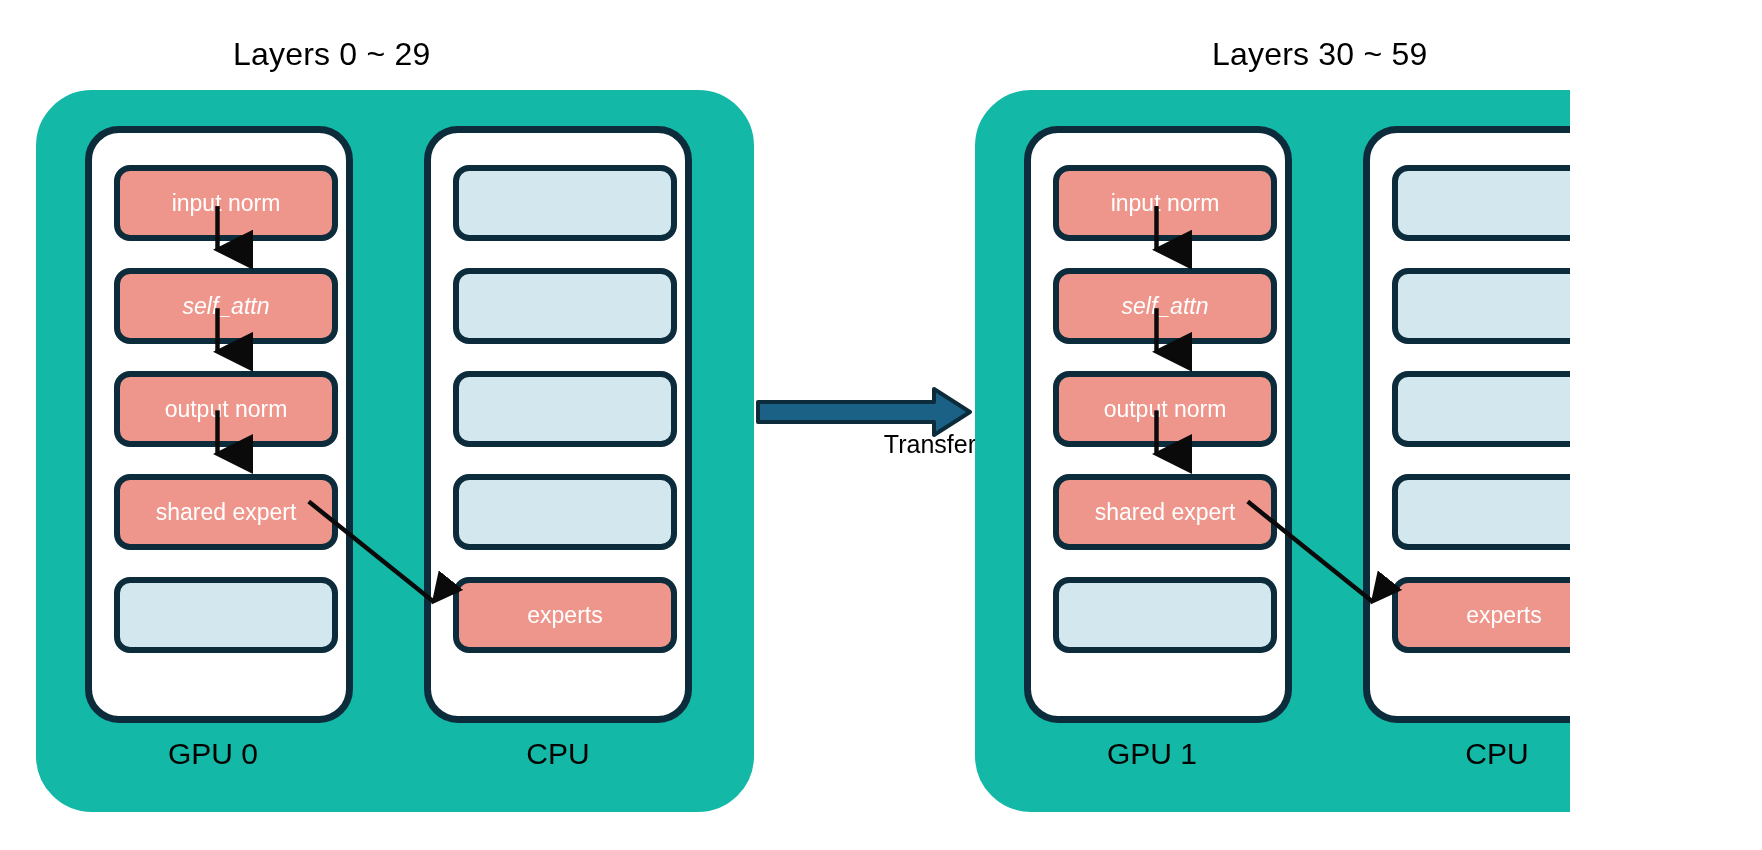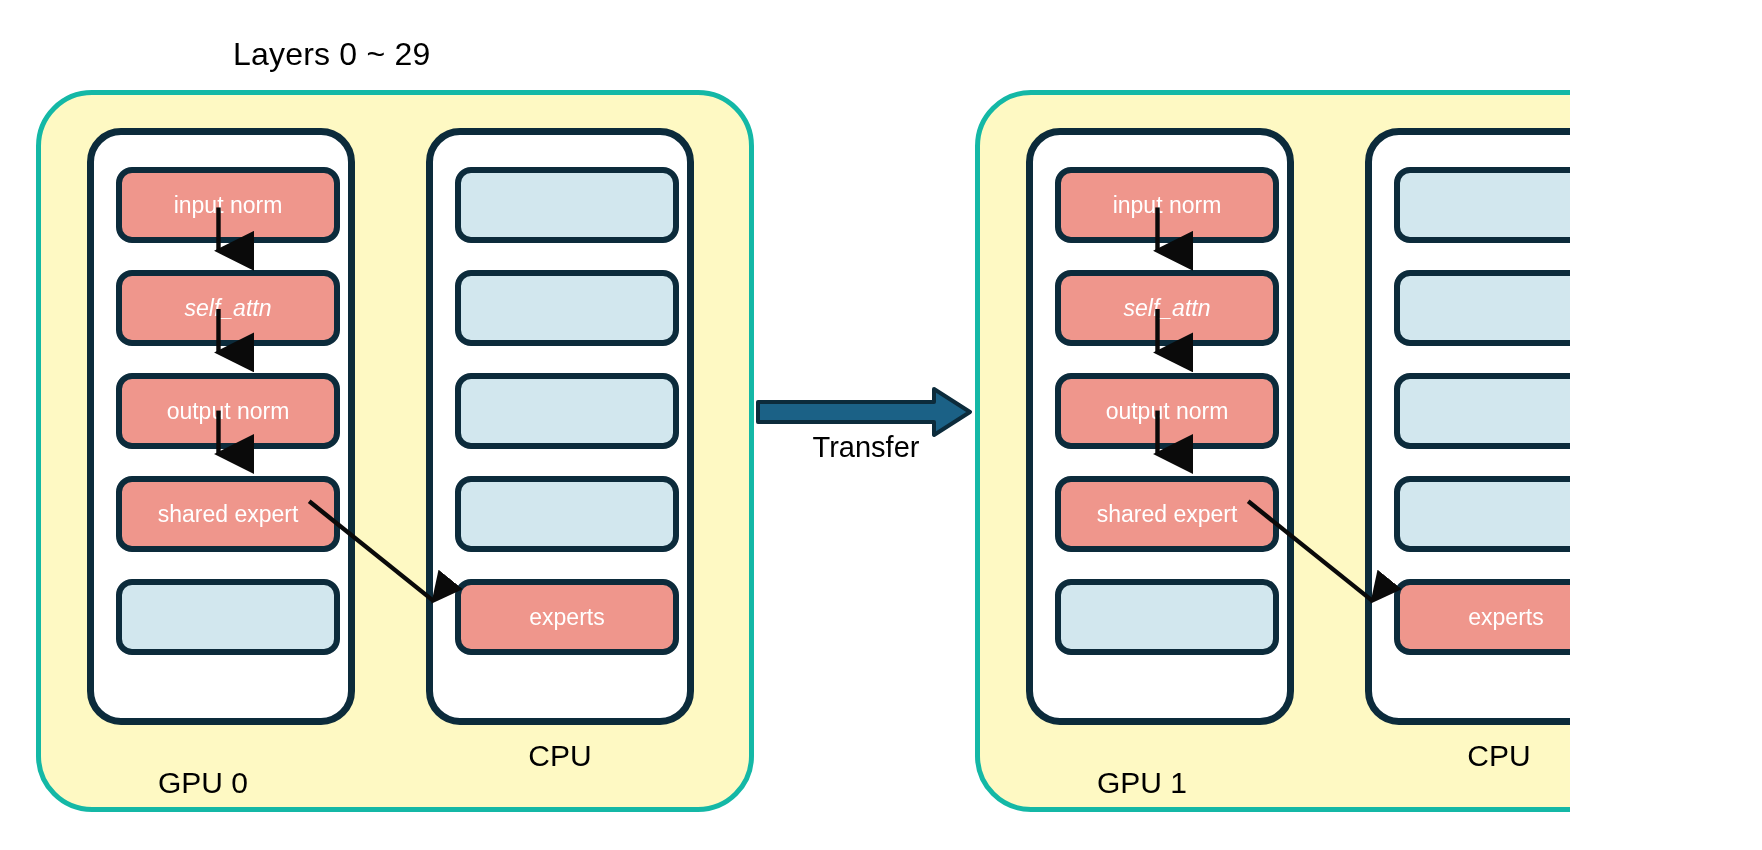--- a/index.html
+++ b/index.html
@@ -30,23 +30,23 @@
     white-space: nowrap;
     letter-spacing: 0.2px;
   }
   #title-left  { left: 233px; top: 36px; }
   #title-right { left: 1212px; top: 36px; }
 
   
   .device-panel {
     position: absolute;
     box-sizing: border-box;
-    border: 5px solid #14b8a6;
+    border: 3px solid #14b8a6;
     border-radius: 56px;
-    background: #fef9c3;
+    background: #14b8a6;
   }
   #panel-left  { left: 36px;  top: 90px; width: 718px; height: 722px; }
   #panel-right { left: 975px; top: 90px; width: 718px; height: 722px; }
 
   
   .mem-column {
     position: absolute;
     box-sizing: border-box;
     border: 7px solid #0C2B3B;
     border-radius: 34px;
@@ -84,21 +84,21 @@
   
   .device-label {
     position: absolute;
     font-size: 30px;
     color: #000000;
     text-align: center;
     white-space: nowrap;
     top: 644px;
     width: 268px;
   }
-  .device-label.gpu { left: 28px; margin-top: 27px; }
+  .device-label.gpu { left: 40px; }
   .device-label.cpu { left: 385px; }
 
   
   .arrow-layer {
     position: absolute;
     left: 0; top: 0;
     width: 100%;
     height: 100%;
     pointer-events: none;
     overflow: visible;
@@ -117,22 +117,22 @@
     left: 0; top: 0;
     width: 220px;
     height: 52px;
     overflow: visible;
   }
   #transfer-label {
     position: absolute;
     left: 0;
     top: 42px;
     width: 220px;
-    text-align: center;
-    font-size: 29px;
+    text-align: right;
+    font-size: 25px;
     line-height: 1.33;
     color: #000000;
   }
   #transfer-label .line { display: block; }
 </style>
 </head>
 <body>
 
 <div id="canvas">
 
@@ -179,20 +179,21 @@
 
   <div id="transfer-group">
     <svg id="transfer-arrow-svg" viewBox="0 0 220 52">
       <path d="M2,16 L178,16 L178,3 L214,26 L178,49 L178,36 L2,36 Z" fill="#1B6186" stroke="#0C2B3B" stroke-width="4" stroke-linejoin="round"></path>
     </svg>
     <div id="transfer-label">
       <span class="line">Transfer</span>
     </div>
   </div>
 
+  <div class="panel-title" id="title-right">Layers 30 ~ 59</div>
 
   <div class="device-panel" id="panel-right">
 
     <div class="mem-column gpu">
       <div class="slot active r0">input norm</div>
       <div class="slot active r1">self_attn</div>
       <div class="slot active r2">output norm</div>
       <div class="slot active r3">shared expert</div>
       <div class="slot idle   r4"></div>
     </div>

